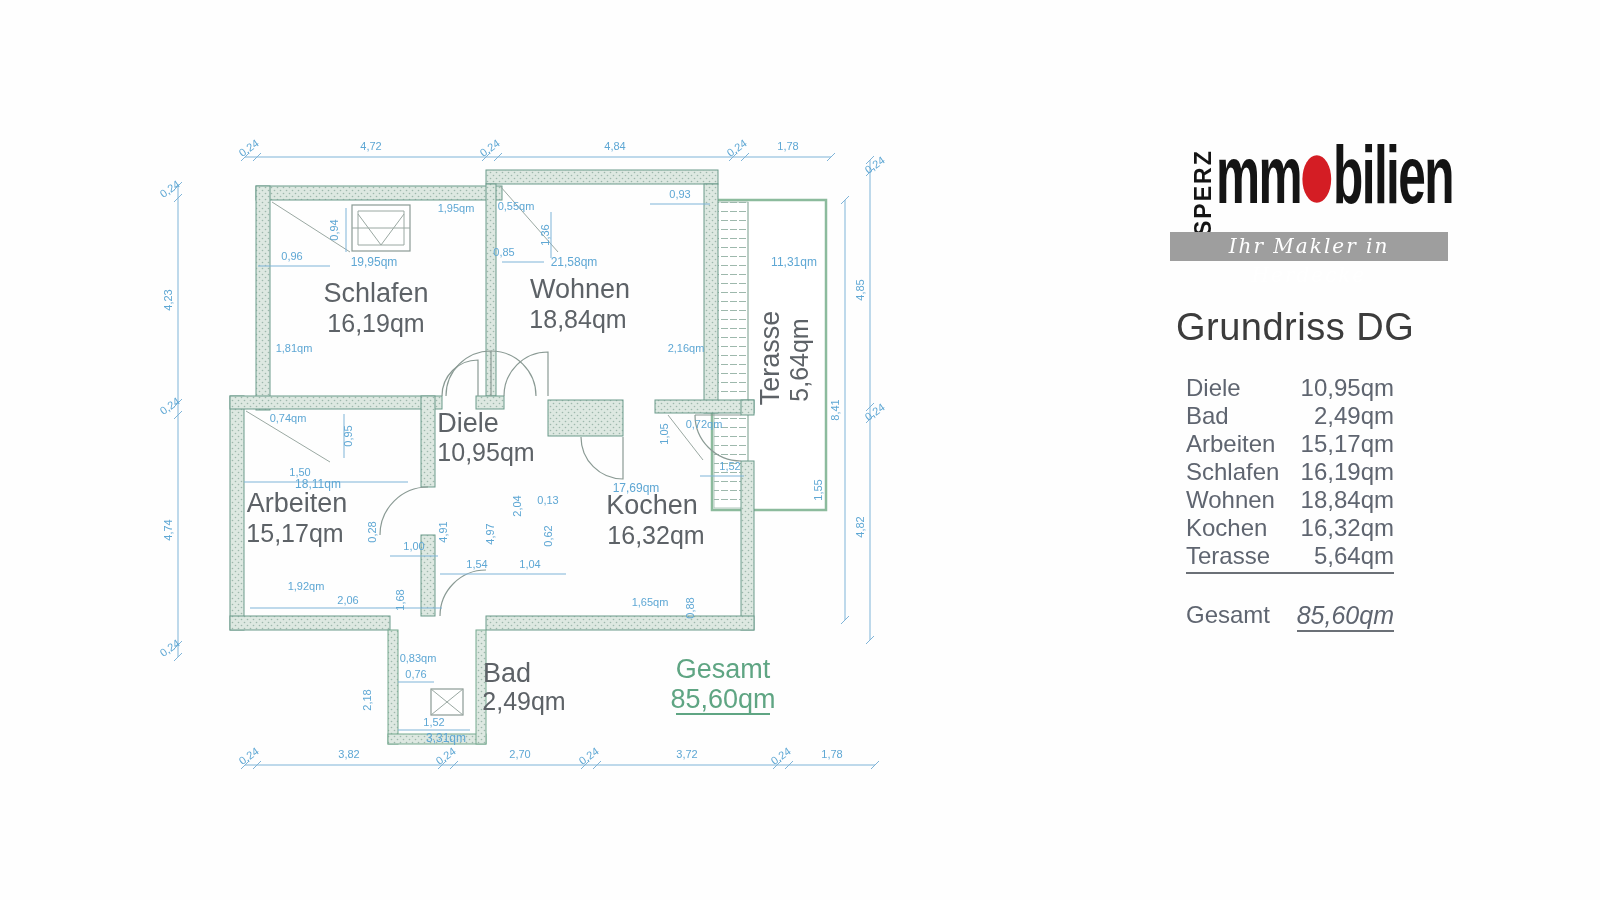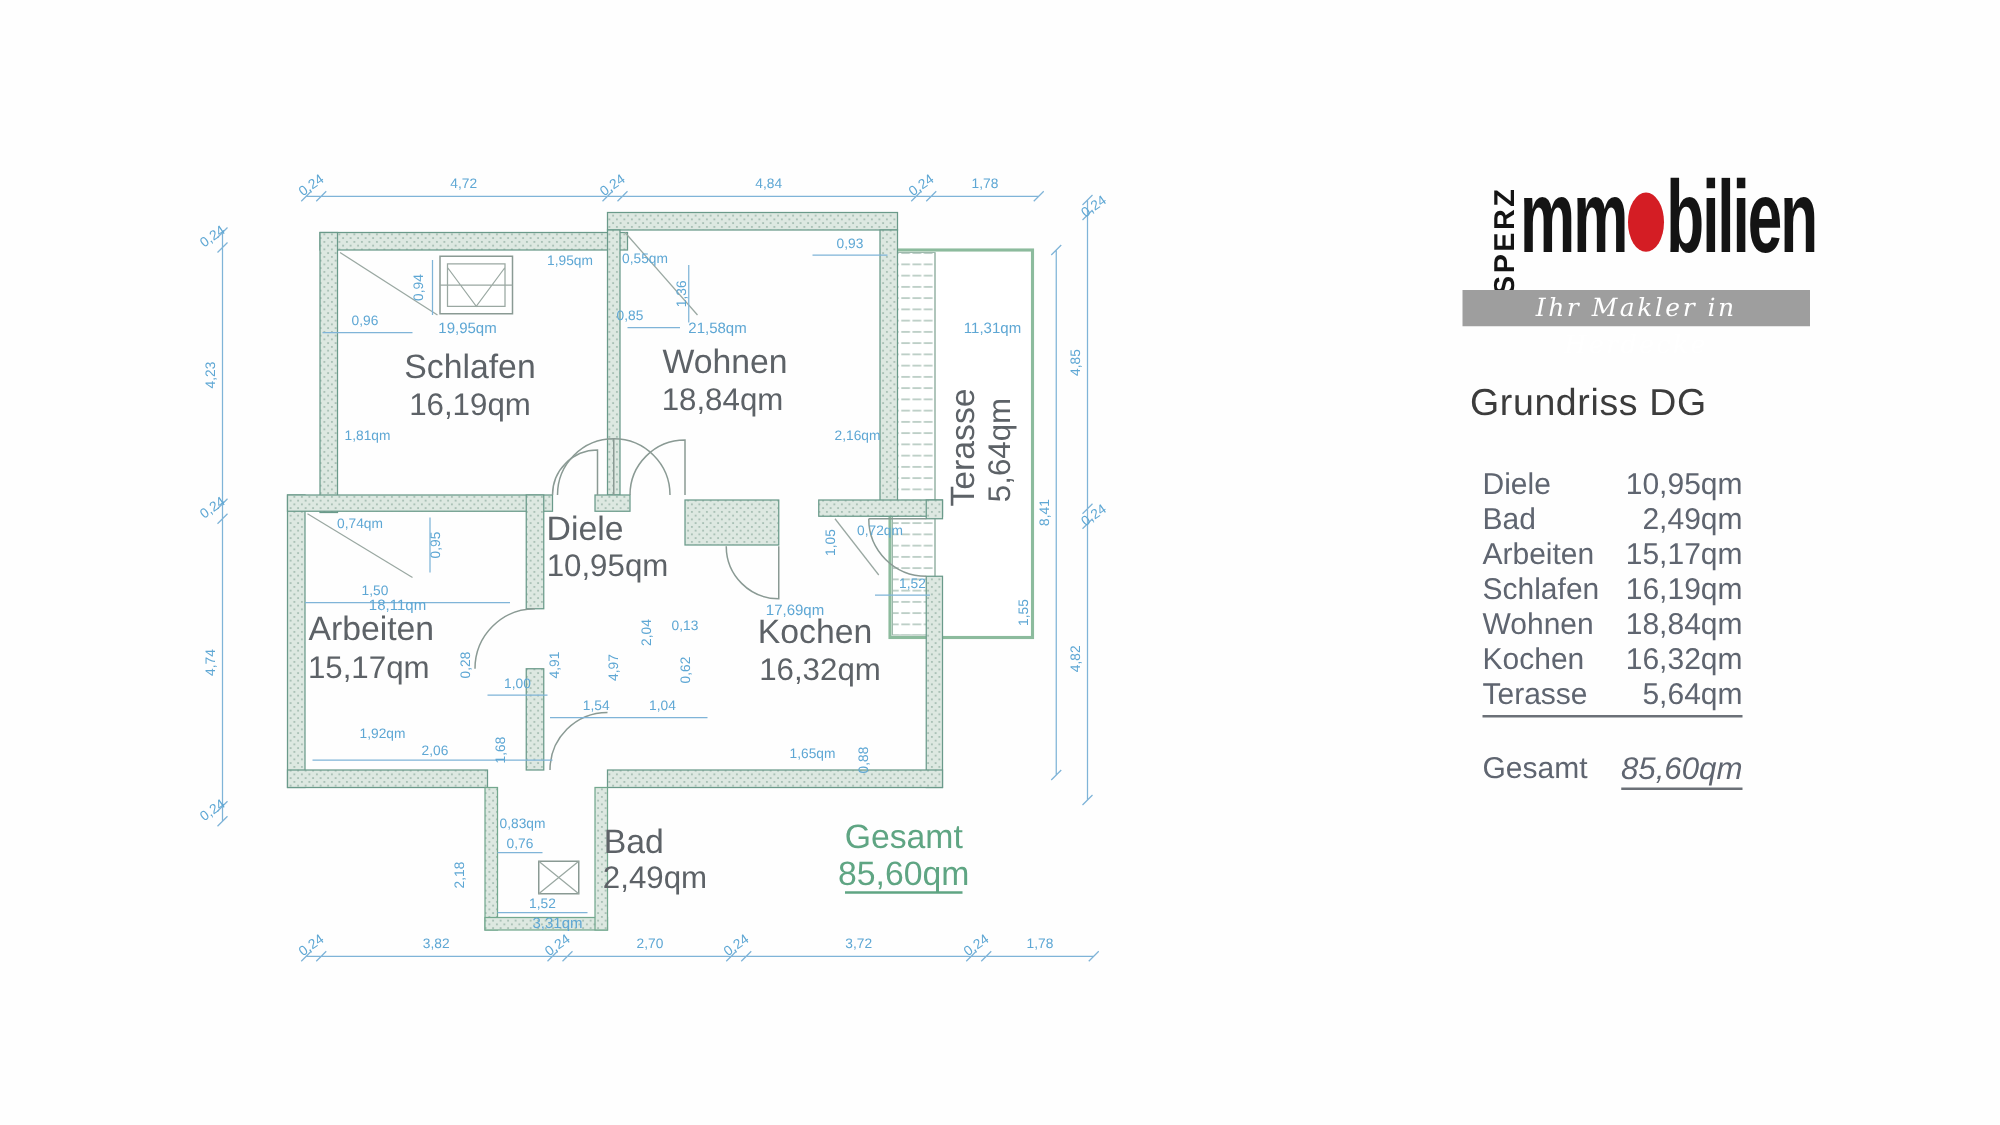--- a/index.html
+++ b/index.html
@@ -50,21 +50,21 @@
   .tagbar{
     position:absolute;left:10px;top:92px;width:278px;height:29px;
     background:#9e9e9e;color:#ffffff;text-align:center;line-height:29px;
     font-family:"DejaVu Serif", serif;font-style:italic;font-size:20px;
     letter-spacing:2px;
   }
 
   
   .heading{
     position:absolute;left:1176px;top:306px;margin:0;
-    font-size:30px;font-weight:500;color:#3c3c3c;letter-spacing:0.5px;
+    font-size:38px;font-weight:500;color:#3c3c3c;letter-spacing:0.5px;
   }
   .summary{position:absolute;left:1186px;top:374px;width:208px;color:#5f6570;font-size:24px;}
   .srow{display:flex;justify-content:space-between;height:28px;line-height:28px;}
   .srow .val{text-align:right;}
   .srow.lastrow{border-bottom:2px solid #6b7077;height:30px;}
   .totalrow{display:flex;justify-content:space-between;margin-top:26px;line-height:30px;}
   .totalrow .tval{font-style:italic;border-bottom:2px solid #6b7077;font-size:25px;}
 </style>
 </head>
 <body>

